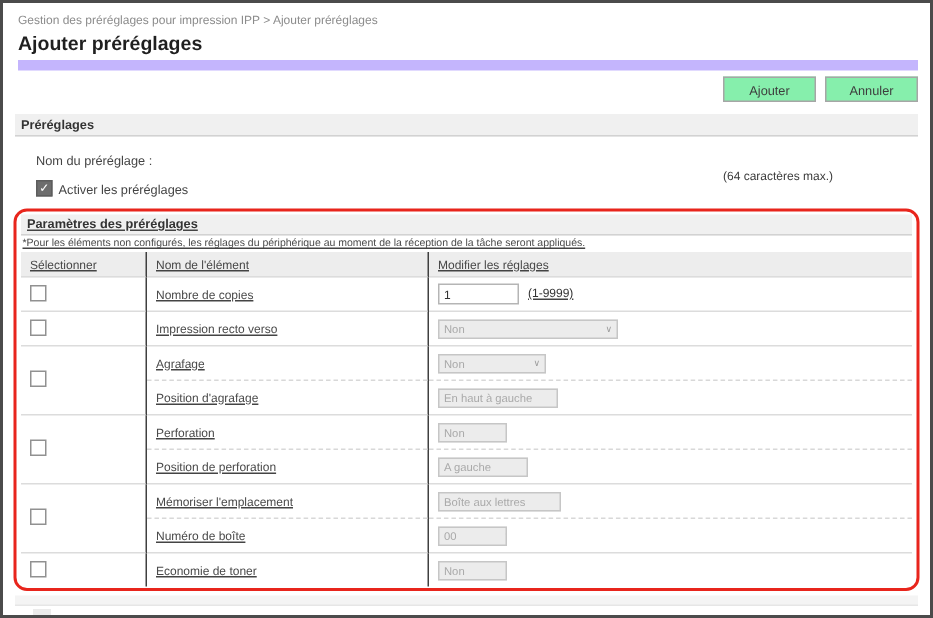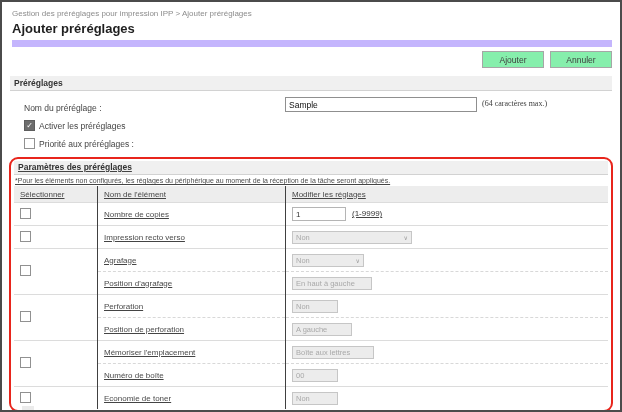--- a/index.html
+++ b/index.html
@@ -24,21 +24,21 @@
     border-bottom:1px solid #d2d2d2; font-size:8.5px; font-weight:bold;
     color:#333; padding-left:4px;
   }
   .name-row{ position:relative; margin:6px 8px 0 22px; height:16px; }
   .lbl{ font-size:8.5px; color:#444; line-height:16px; }
   .name-input{
     position:absolute; left:261px; top:0; width:184px; height:13px;
     border:1px solid #8f8f8f; font-family:"Liberation Sans", sans-serif;
     font-size:8.5px; color:#111; padding:0 3px; background:#fff;
   }
-  .hint{ position:absolute; left:458px; top:2px; font-size:8px; color:#3c3c3c;font-family:Liberation Serif, serif; }
+  .hint{ position:absolute; left:458px; top:16px; font-size:8px; color:#3c3c3c; }
   .cb-row{ margin:7px 8px 0 22px; display:flex; align-items:center; gap:4px; font-size:8.5px; color:#444; height:11px; }
   .cb{
     display:inline-flex; width:9px; height:9px; border:1px solid #919191;
     background:#fff; align-items:center; justify-content:center; flex:0 0 auto;
     box-sizing:content-box;
   }
   .cb.checked{ background:#6d6d6d; border-color:#5d5d5d; }
   .cb .tick{ color:#fff; font-size:8px; line-height:8px; display:none; }
   .cb.checked .tick{ display:block; }
   .red-box{
@@ -85,33 +85,28 @@
 
   <div class="actions">
     <button class="btn">Ajouter</button>
     <button class="btn">Annuler</button>
   </div>
 
   <div class="section-bar">Préréglages</div>
 
   <div class="name-row">
     <span class="lbl">Nom du préréglage :</span>
-    <input class="name-input" value="Sample" style="">
     <span class="hint">(64 caractères max.)</span>
   </div>
 
   <div class="cb-row">
     <span class="cb checked" id="cb-enable">
         <span class="tick">✓</span>
       </span>
     <span>Activer les préréglages</span>
-  </div>
-  <div class="cb-row">
-    <span class="cb" id="cb-priority"></span>
-    <span>Priorité aux préréglages :</span>
   </div>
 
   <div class="red-box">
     <div class="section-bar">Paramètres des préréglages</div>
     <div class="note">*Pour les éléments non configurés, les réglages du périphérique au moment de la réception de la tâche seront appliqués.</div>
     <table class="settings">
       <thead>
         <tr>
           <th>Sélectionner</th>
           <th>Nom de l'élément</th>

